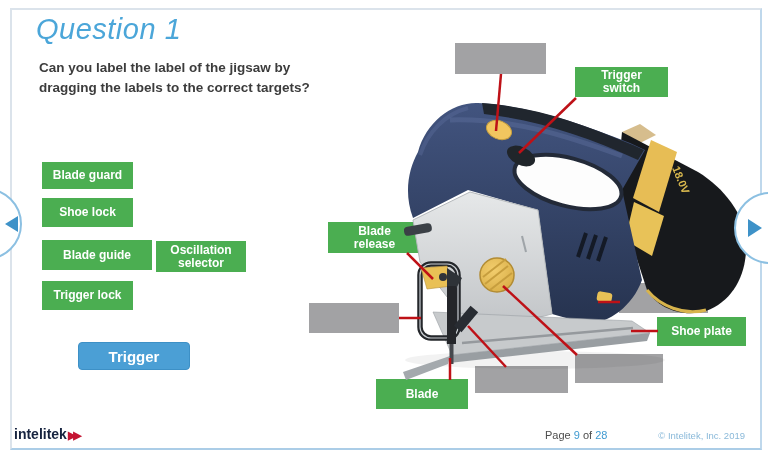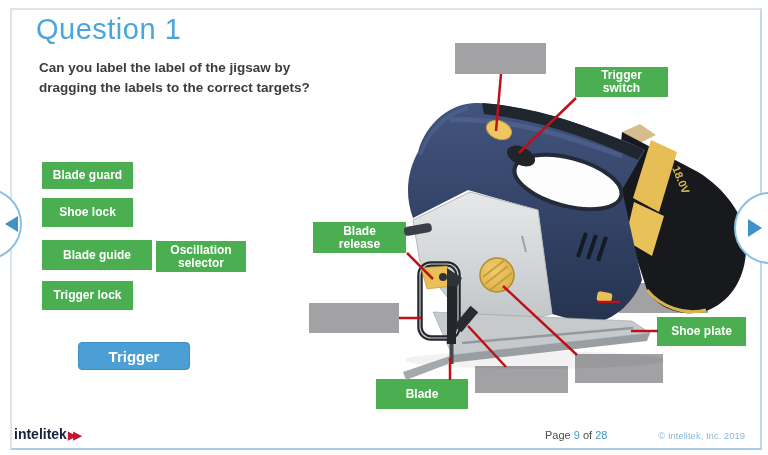--- a/index.html
+++ b/index.html
@@ -7,21 +7,21 @@
     width:768px;height:455px;position:relative;overflow:hidden;
     background:#ffffff;font-family:"Liberation Sans",sans-serif;
   }
   .card{
     position:absolute;left:10px;top:8px;width:752px;height:442px;
     box-sizing:border-box;background:#fff;
     border:2px solid #dbe3eb;border-bottom-color:#abcde7;border-right-color:#bfd8ec;
   }
   .title{
     position:absolute;left:36px;top:13px;font-size:29px;color:#4BA6D9;
-    letter-spacing:.5px;font-weight:400;
+    letter-spacing:.5px;font-weight:400;font-style:italic;
   }
   .instruction{
     position:absolute;left:39px;top:58px;font-size:13.5px;font-weight:bold;
     color:#3c3c3c;line-height:20px;
   }
   .instruction span{display:block;}
   .glabel{
     position:absolute;background:#4BAE51;color:#fff;font-weight:bold;font-size:12px;
     display:flex;align-items:center;justify-content:center;text-align:center;
     line-height:13px;box-sizing:border-box;cursor:move;user-select:none;
@@ -61,21 +61,21 @@
   <span>dragging the labels to the correct targets?</span>
 </div>
 
 <div class="glabel" style="left:42px;top:162px;width:91px;height:27px;">Blade guard</div>
 <div class="glabel" style="left:42px;top:198px;width:91px;height:29px;">Shoe lock</div>
 <div class="glabel" style="left:42px;top:240px;width:110px;height:30px;text-align:center;">Blade guide</div>
 <div class="glabel" style="left:42px;top:281px;width:91px;height:29px;">Trigger lock</div>
 <div class="glabel twoline" style="left:156px;top:241px;width:90px;height:31px;">Oscillation selector</div>
 
 <div class="glabel twoline" style="left:575px;top:67px;width:93px;height:30px;">Trigger switch</div>
-<div class="glabel twoline" style="left:313px;top:222px;width:93px;height:31px;text-align:center;">Blade release</div>
+<div class="glabel twoline" style="left:328px;top:222px;width:93px;height:31px;text-align:center;">Blade release</div>
 <div class="glabel" style="left:657px;top:317px;width:89px;height:29px;">Shoe plate</div>
 <div class="glabel" style="left:376px;top:379px;width:92px;height:30px;">Blade</div>
 
 <div class="target" style="left:455px;top:43px;width:91px;height:31px;"></div>
 <div class="target" style="left:309px;top:303px;width:90px;height:30px;"></div>
 <div class="target" style="left:619px;top:283px;width:89px;height:30px;"></div>
 <div class="target" style="left:575px;top:354px;width:88px;height:29px;"></div>
 <div class="target" style="left:475px;top:366px;width:93px;height:27px;"></div>
 
 <div class="jigsaw-wrap">

